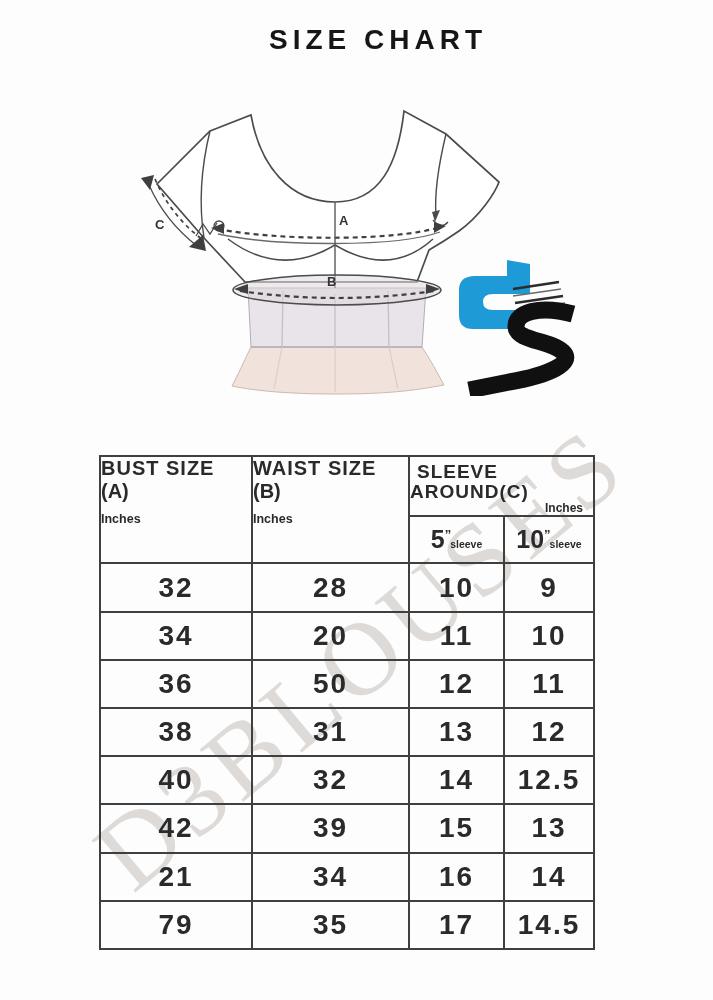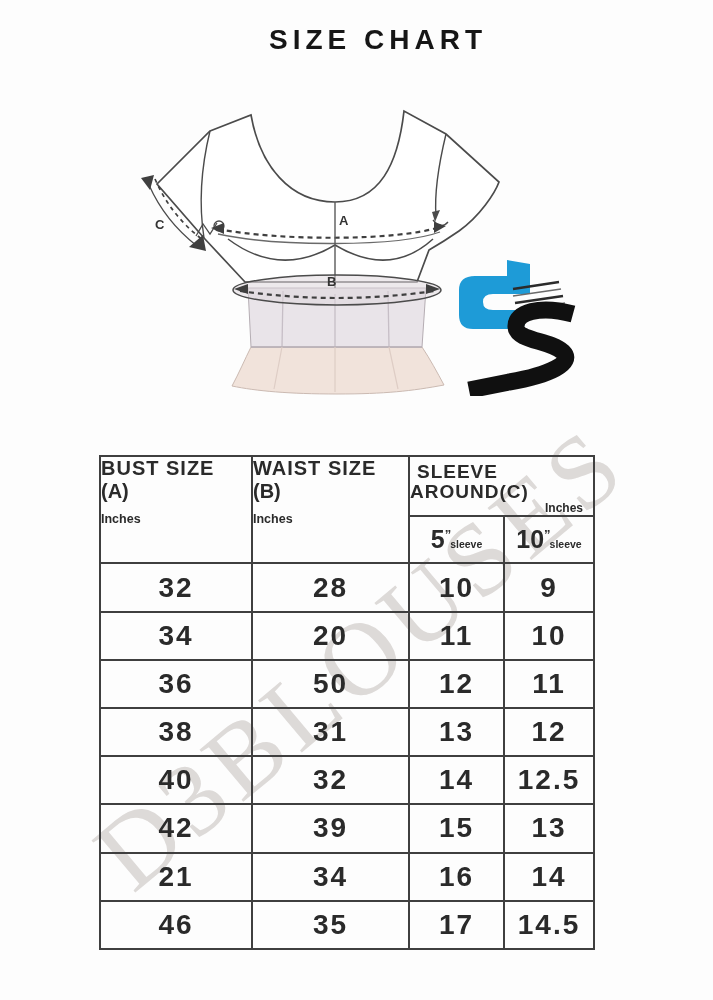--- a/index.html
+++ b/index.html
@@ -188,20 +188,20 @@
         <td class="num">15</td>
         <td class="num">13</td>
       </tr>
       <tr class="data-row">
         <td class="num">21</td>
         <td class="num">34</td>
         <td class="num">16</td>
         <td class="num">14</td>
       </tr>
       <tr class="data-row">
-        <td class="num">46</td>
+        <td class="num">79</td>
         <td class="num">35</td>
         <td class="num">17</td>
         <td class="num">14.5</td>
       </tr>
     </tbody>
   </table>
 </div>
 
 </body></html>

